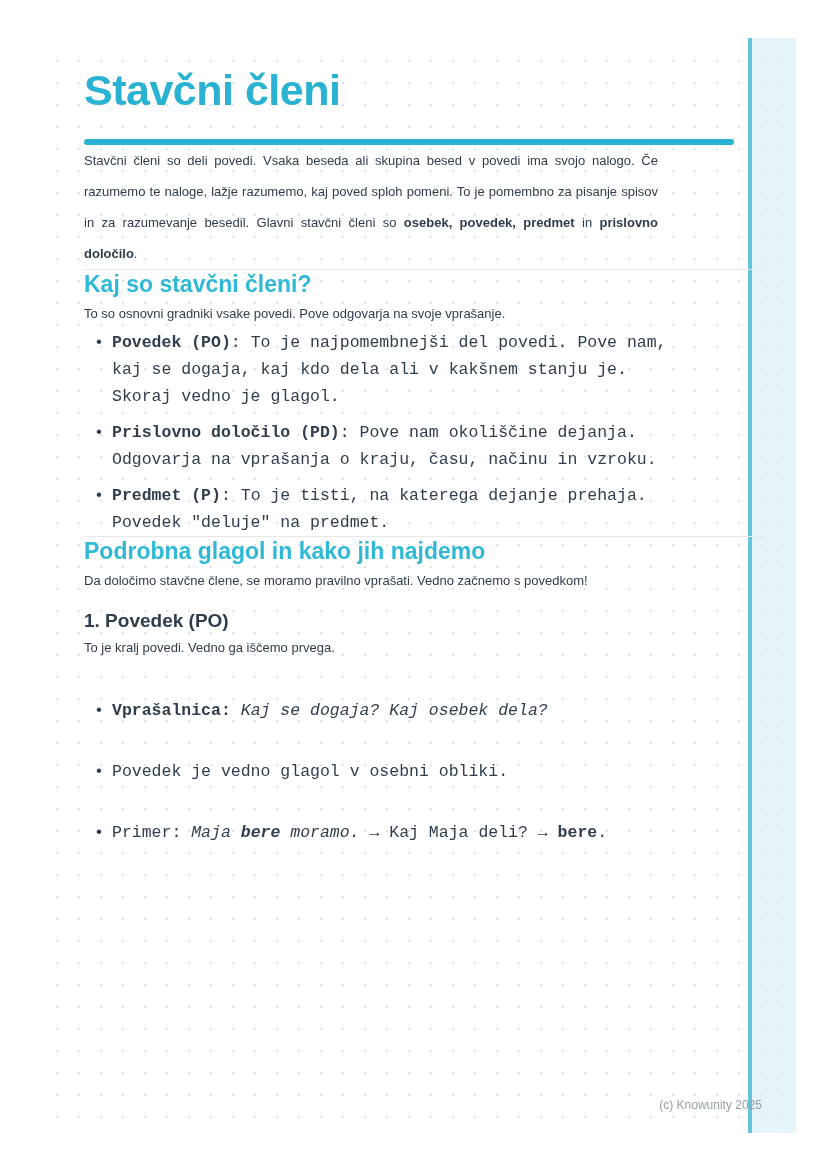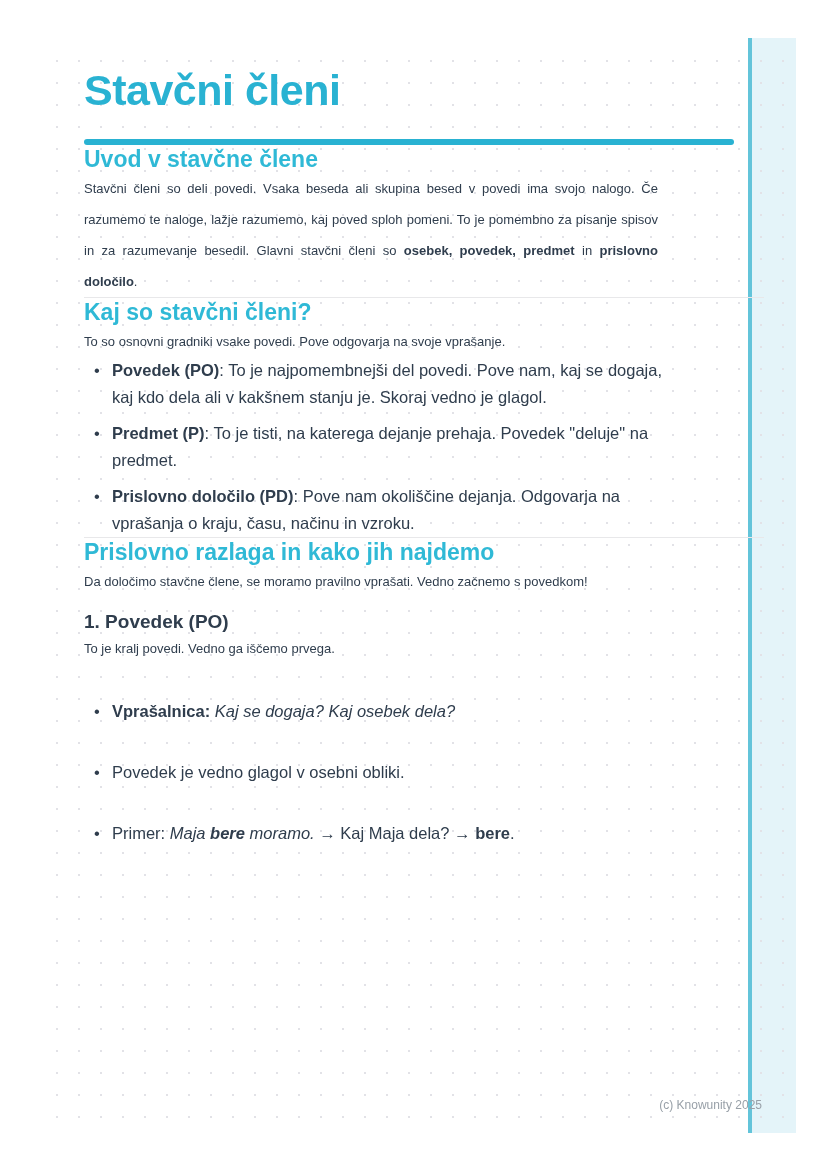--- a/index.html
+++ b/index.html
@@ -96,20 +96,21 @@
     width: 580px;
   }
   .ul-1 { margin-top: 11px; }
   .ul-2 { margin-top: 14px; }
   ul.bullet-list li {
     position: relative;
     padding-left: 18px;
     font-size: 16.5px;
     line-height: 27px;
     margin-bottom: 9px;
+    font-family: Liberation Mono, monospace;
   }
   .ul-2 li { margin-bottom: 11px; margin-top: 34px; }
   ul.bullet-list li:last-child { margin-bottom: 0; }
   ul.bullet-list li::before {
     content: "\2022";
     position: absolute;
     left: 0; top: 0;
     font-size: 16.5px;
     color: #2f3d4d;
   }
@@ -131,45 +132,44 @@
 <div class="page">
 
   <div class="side-strip"></div>
   <div class="dot-grid"></div>
 
   <div class="content">
 
     <h1 class="doc-title">Stavčni členi</h1>
     <div class="title-rule"></div>
 
-    <h2 class="sec-heading h2-1">Uvod v stavčne člene</h2>
     <p class="body-par p-1"><span>Stavčni členi so deli povedi. Vsaka beseda ali skupina besed v povedi ima svojo nalogo. Če razumemo te naloge, lažje razumemo, kaj poved sploh pomeni. To je pomembno za pisanje spisov in za razumevanje besedil. Glavni stavčni členi so </span><strong>osebek, povedek, predmet</strong><span> in </span><strong>prislovno določilo</strong><span>.</span></p>
 
     <hr class="divider hr-1">
 
     <h2 class="sec-heading h2-2">Kaj so stavčni členi?</h2>
     <p class="body-par p-2">To so osnovni gradniki vsake povedi. Pove odgovarja na svoje vprašanje.</p>
 
     <ul class="bullet-list ul-1">
       <li><strong>Povedek (PO)</strong><span>: To je najpomembnejši del povedi. Pove nam, kaj se dogaja, kaj kdo dela ali v kakšnem stanju je. Skoraj vedno je glagol.</span></li>
+      <li><strong>Prislovno določilo (PD)</strong><span>: Pove nam okoliščine dejanja. Odgovarja na vprašanja o kraju, času, načinu in vzroku.</span></li>
       <li><strong>Predmet (P)</strong><span>: To je tisti, na katerega dejanje prehaja. Povedek "deluje" na predmet.</span></li>
-      <li><strong>Prislovno določilo (PD)</strong><span>: Pove nam okoliščine dejanja. Odgovarja na vprašanja o kraju, času, načinu in vzroku.</span></li>
     </ul>
 
     <hr class="divider hr-2">
 
-    <h2 class="sec-heading h2-3">Prislovno razlaga in kako jih najdemo</h2>
+    <h2 class="sec-heading h2-3">Podrobna glagol in kako jih najdemo</h2>
     <p class="body-par p-3">Da določimo stavčne člene, se moramo pravilno vprašati. Vedno začnemo s povedkom!</p>
 
     <h3 class="sub-heading">1. Povedek (PO)</h3>
     <p class="body-par p-4">To je kralj povedi. Vedno ga iščemo prvega.</p>
 
     <ul class="bullet-list ul-2">
       <li><strong>Vprašalnica:</strong><em> Kaj se dogaja? Kaj osebek dela?</em></li>
       <li><span>Povedek je vedno glagol v osebni obliki.</span></li>
-      <li><span>Primer: </span><em>Maja </em><strong><em>bere</em></strong><em> moramo.</em><span> → Kaj Maja dela? → </span><strong>bere</strong><span>.</span></li>
+      <li><span>Primer: </span><em>Maja </em><strong><em>bere</em></strong><em> moramo.</em><span> → Kaj Maja deli? → </span><strong>bere</strong><span>.</span></li>
     </ul>
 
   </div>
 
   <div class="footer-note">(c) Knowunity 2025</div>
 
 </div>
 
 </body></html>

